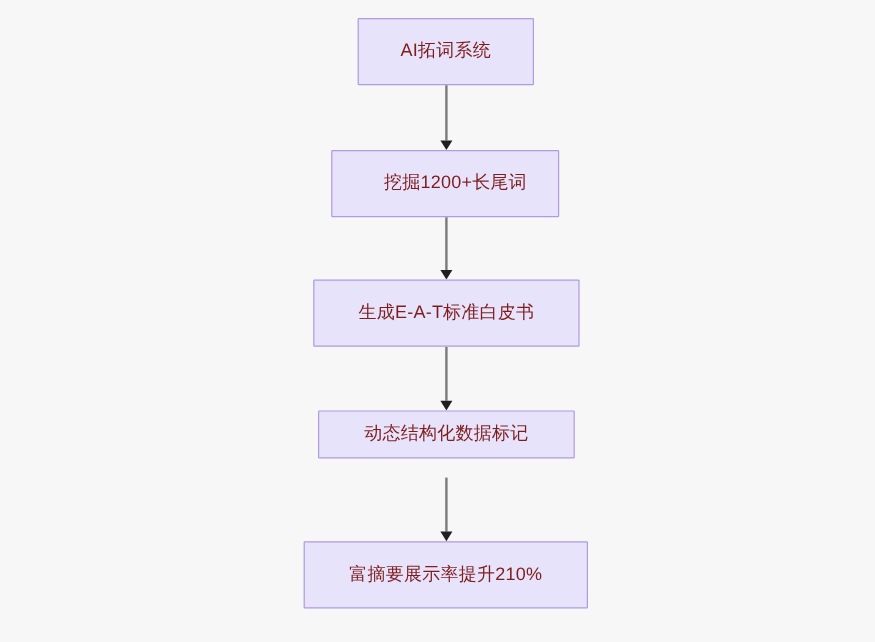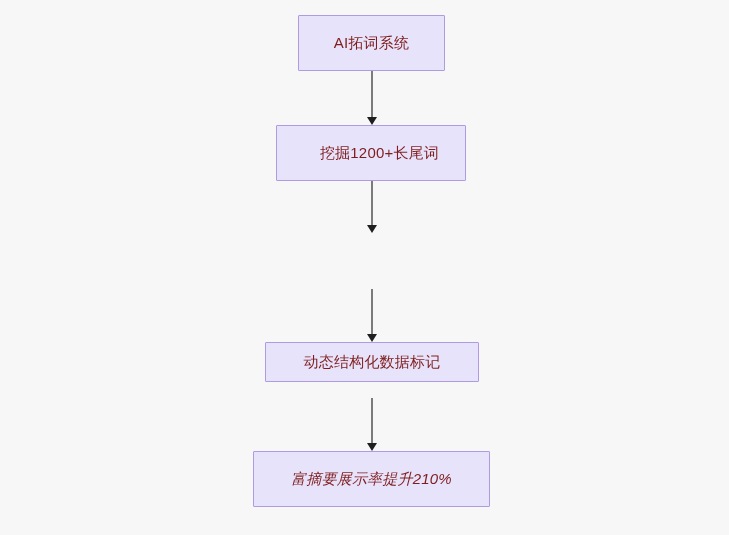--- a/index.html
+++ b/index.html
@@ -66,22 +66,25 @@
   <div class="arrowhead" style="left:367px; top:443px;"></div>
 
   <div class="node" style="left:298px; top:15px; width:147px; height:56px;">
     <span>AI拓词系统</span>
   </div>
 
   <div class="node" style="left:276px; top:125px; width:190px; height:56px;padding-left:17px;">
     <span>挖掘1200+长尾词</span>
   </div>
 
+  <div class="node" style="left:261px; top:233px; width:222px; height:56px;">
+    <span>生成E-A-T标准白皮书</span>
+  </div>
 
   <div class="node" style="left:265px; top:342px; width:214px; height:40px;">
     <span>动态结构化数据标记</span>
   </div>
 
-  <div class="node" style="left:253px; top:451px; width:237px; height:56px;font-style:italic;">
+  <div class="node" style="left:253px; top:451px; width:237px; height:56px;">
     <span>富摘要展示率提升210%</span>
   </div>
 
 </div>
 
 </body></html>

